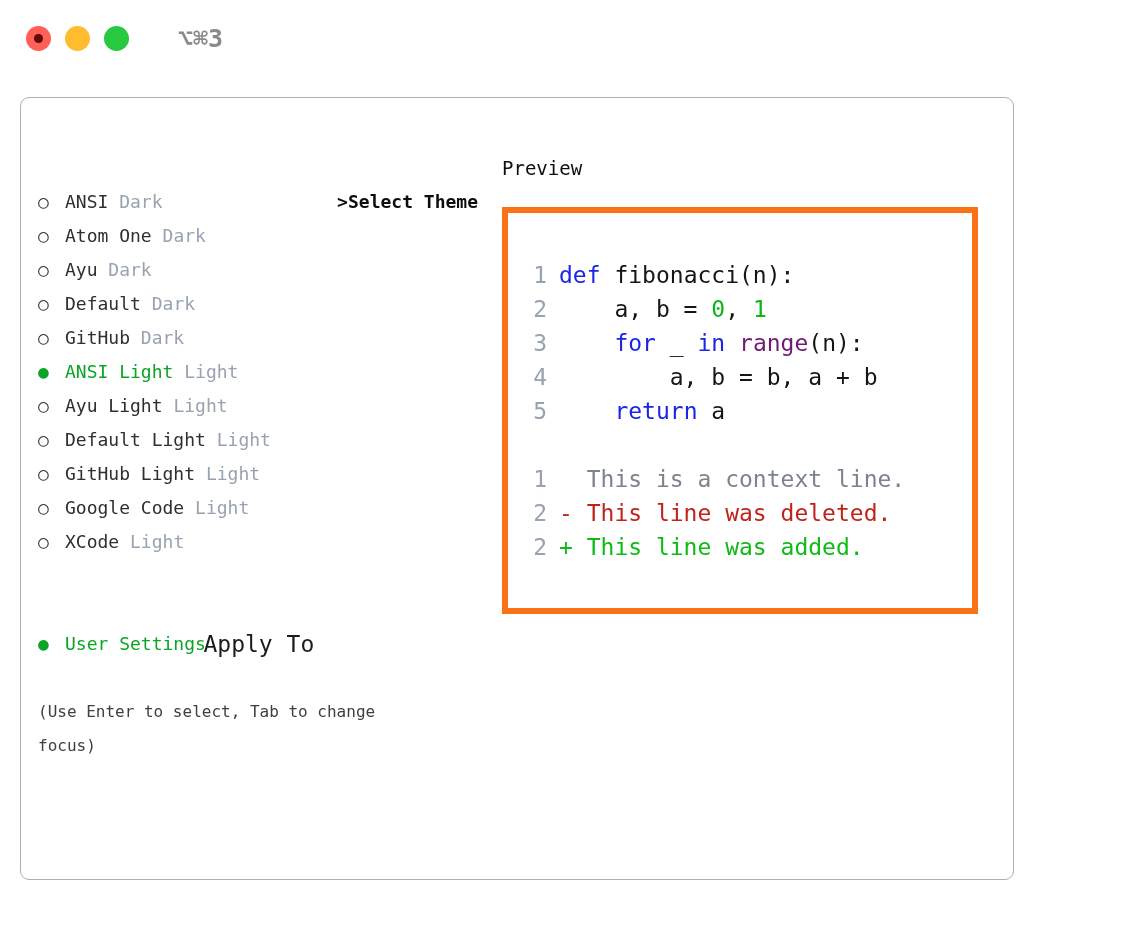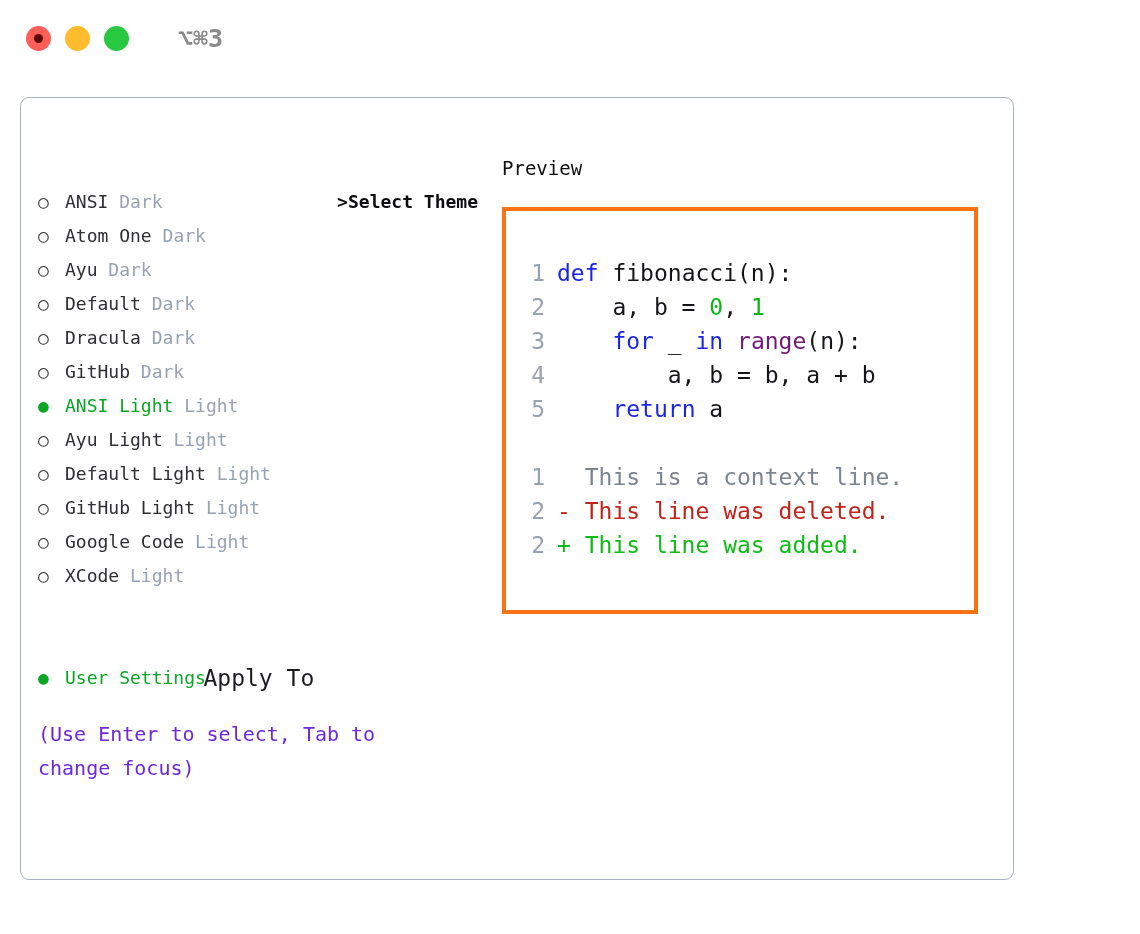--- a/index.html
+++ b/index.html
@@ -125,24 +125,24 @@
   .group-title {
     height: 34px;
     line-height: 34px;
     font-size: 23px;
     white-space: pre;
     color: #1a1a1f;
   }
   .group-title .indent { display: inline-block; width: 27px; }
 
   .hint {
-    margin-top: 22px;
-    font-size: 20px;
-    line-height: 34px;
-    color: #6d28d9;
+    margin-top: 34px;
+    font-size: 16px;
+    line-height: 34px;
+    color: #404040;
     width: 400px;
     white-space: pre-wrap;
   }
 
   
   .right-col {
     position: absolute;
     left: 481px;
     top: 53px;
     width: 490px;
@@ -150,21 +150,21 @@
   .preview-title {
     font-size: 19px;
     line-height: 34px;
     color: #0d0d10;
     height: 34px;
   }
   .preview-box {
     margin-top: 22px;
     width: 476px;
     height: 407px;
-    border: 4px solid #f97316;
+    border: 6px solid #f97316;
     box-sizing: border-box;
     background: #ffffff;
     position: relative;
   }
   .code {
     position: absolute;
     left: 15px;
     top: 45px;
     font-size: 23px;
     line-height: 34px;
@@ -214,21 +214,20 @@
 
       <div class="left-col">
         <div class="row heading">
           <span class="marker">&gt;</span><span>Select Theme</span>
         </div>
         <div id="theme-rows">
             <div class="row"><span class="marker">○</span><span class="label">ANSI </span><span class="dim">Dark</span></div>
             <div class="row"><span class="marker">○</span><span class="label">Atom One </span><span class="dim">Dark</span></div>
             <div class="row"><span class="marker">○</span><span class="label">Ayu </span><span class="dim">Dark</span></div>
             <div class="row"><span class="marker">○</span><span class="label">Default </span><span class="dim">Dark</span></div>
-            <div class="row"><span class="marker">○</span><span class="label">Dracula </span><span class="dim">Dark</span></div>
             <div class="row"><span class="marker">○</span><span class="label">GitHub </span><span class="dim">Dark</span></div>
             <div class="row selected"><span class="marker">●</span><span class="label">ANSI Light </span><span class="dim">Light</span></div>
             <div class="row"><span class="marker">○</span><span class="label">Ayu Light </span><span class="dim">Light</span></div>
             <div class="row"><span class="marker">○</span><span class="label">Default Light </span><span class="dim">Light</span></div>
             <div class="row"><span class="marker">○</span><span class="label">GitHub Light </span><span class="dim">Light</span></div>
             <div class="row"><span class="marker">○</span><span class="label">Google Code </span><span class="dim">Light</span></div>
             <div class="row"><span class="marker">○</span><span class="label">XCode </span><span class="dim">Light</span></div>
           </div>
 
         <div class="spacer"></div>

